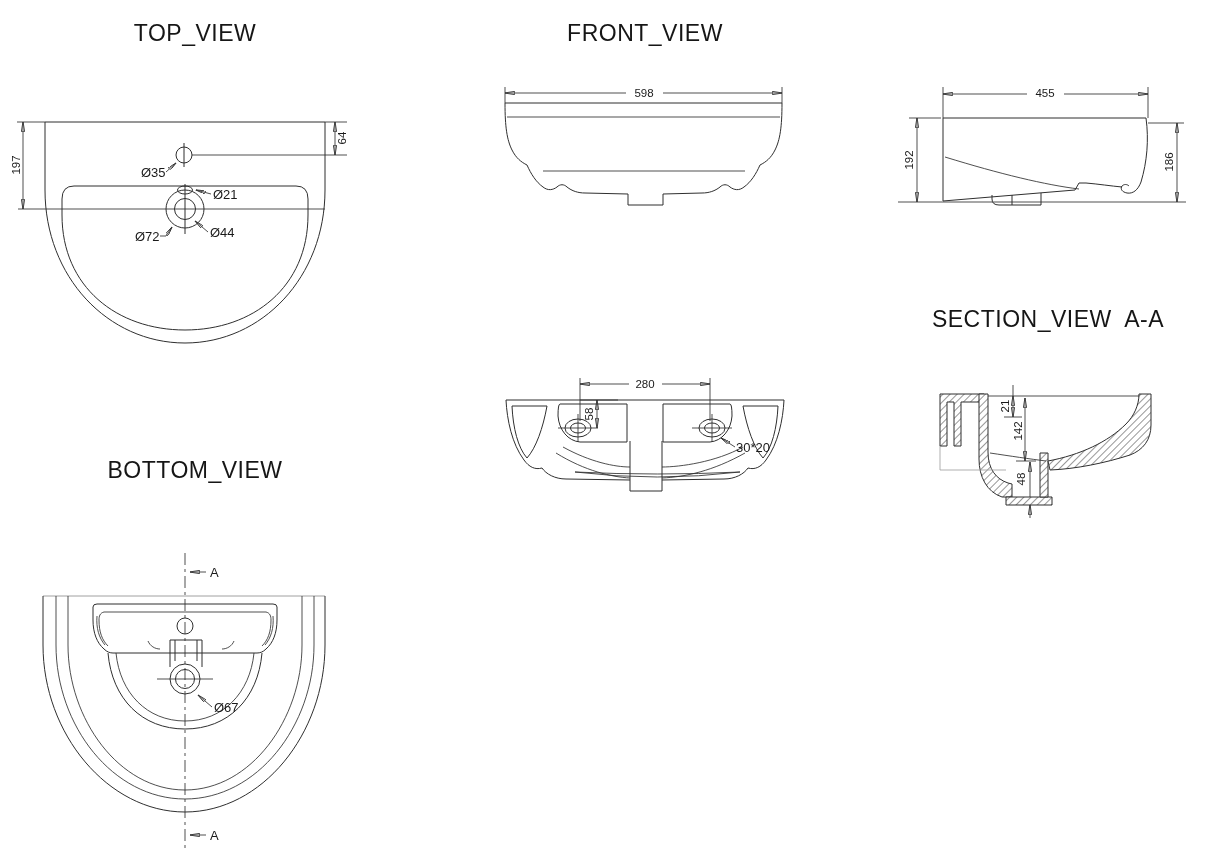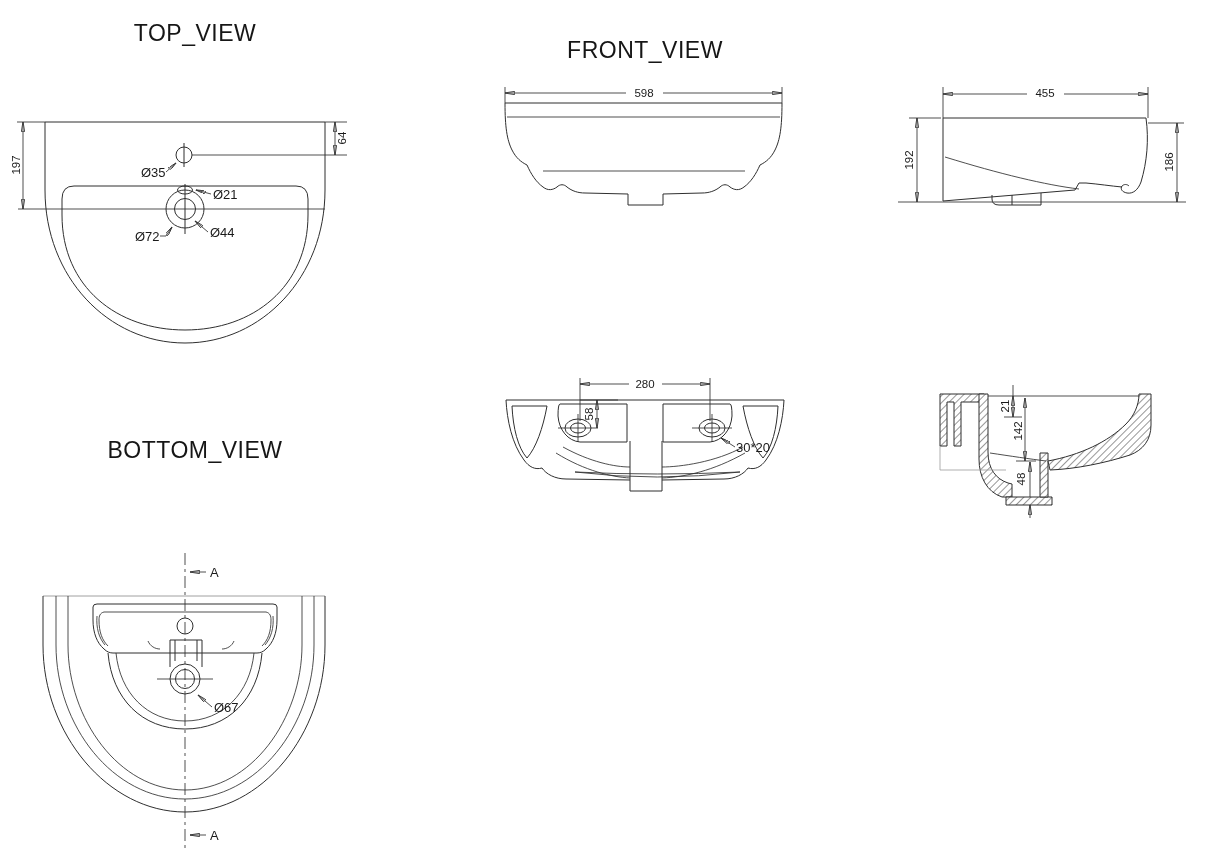--- a/index.html
+++ b/index.html
@@ -17,22 +17,23 @@
   .dim{font-size:11.5px;}
   .lbl{font-size:13px;}
   .wbg{fill:#ffffff;stroke:none;}
 </style>
 </head>
 <body>
 
 <div class="sheet">
 
   <div class="view-title" style="left:45px;top:20px">TOP_VIEW</div>
-  <div class="view-title" style="left:495px;top:37px">FRONT_VIEW</div>
-  <div class="view-title" style="left:45px;top:437px">BOTTOM_VIEW</div>
+  <div class="view-title" style="left:495px;top:20px">FRONT_VIEW</div>
+  <div class="view-title" style="left:898px;top:306px">SECTION_VIEW  A-A</div>
+  <div class="view-title" style="left:45px;top:457px">BOTTOM_VIEW</div>
 
   <svg style="left:0;top:100px" width="370" height="260" viewBox="0 100 370 260">
     <defs>
       <marker id="arrT" viewBox="0 0 12 4" refX="11.5" refY="2" markerWidth="12" markerHeight="4" orient="auto-start-reverse">
         <path d="M0,0 L12,2 L0,4 Z" fill="#2f2f2f" stroke="none"></path>
       </marker>
     </defs>
     <g>
       <path d="M45,122 H325 V190 C325,277 262,343 185,343 C108,343 45,277 45,190 Z"></path>
       <path d="M62,199 Q62,186 74,186 H296 Q308,186 308,199 V215 C308,287 253,330 185,330 C117,330 62,287 62,215 Z"></path>

